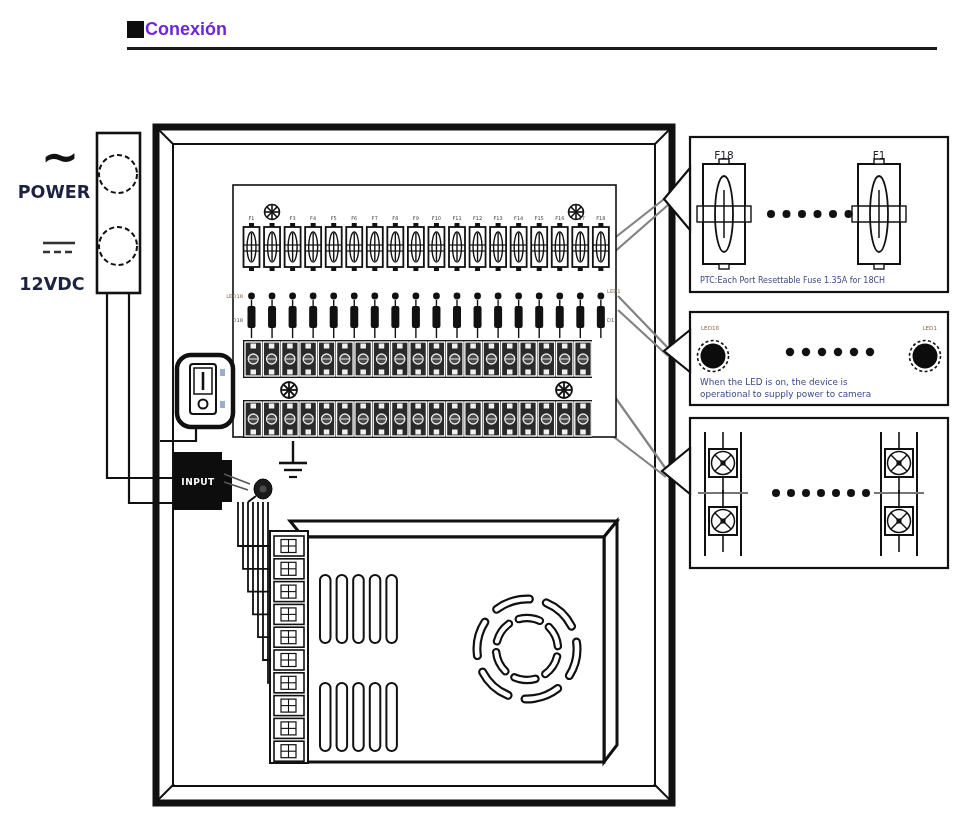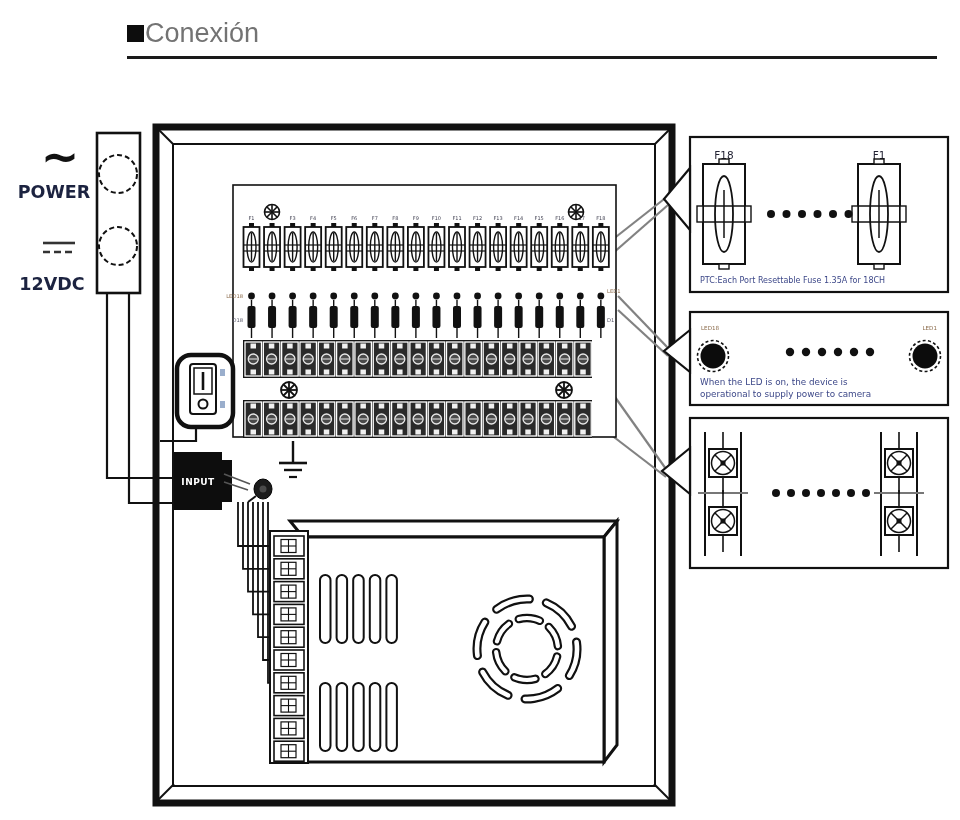--- a/index.html
+++ b/index.html
@@ -2,22 +2,22 @@
 <html><head>
 <meta charset="utf-8">
 <style>
   html,body{margin:0;padding:0;background:#fff;}
   .stage{position:relative;width:960px;height:820px;background:#ffffff;overflow:hidden;
          font-family:"DejaVu Sans",sans-serif;}
   .title-block{position:absolute;left:127px;top:20px;width:810px;
                border-bottom:3px solid #1a1a1a;padding-bottom:9px;}
   .title-row{display:flex;align-items:center;gap:1px;}
   .title-square{width:17px;height:17px;background:#0d0d0d;display:inline-block;}
-  .title-text{font-family:"Liberation Sans",sans-serif;font-weight:normal;
-              font-size:27px;color:#737373;letter-spacing:0px;line-height:1;}
+  .title-text{font-family:"Liberation Sans",sans-serif;font-weight:bold;
+              font-size:18px;color:#6d28d9;letter-spacing:0px;line-height:1;}
   svg{position:absolute;left:0;top:0;}
   text{font-family:"DejaVu Sans",sans-serif;}
 </style>
 </head>
 <body>
 
 <div class="stage">
 
   <div class="title-block">
     <div class="title-row">

